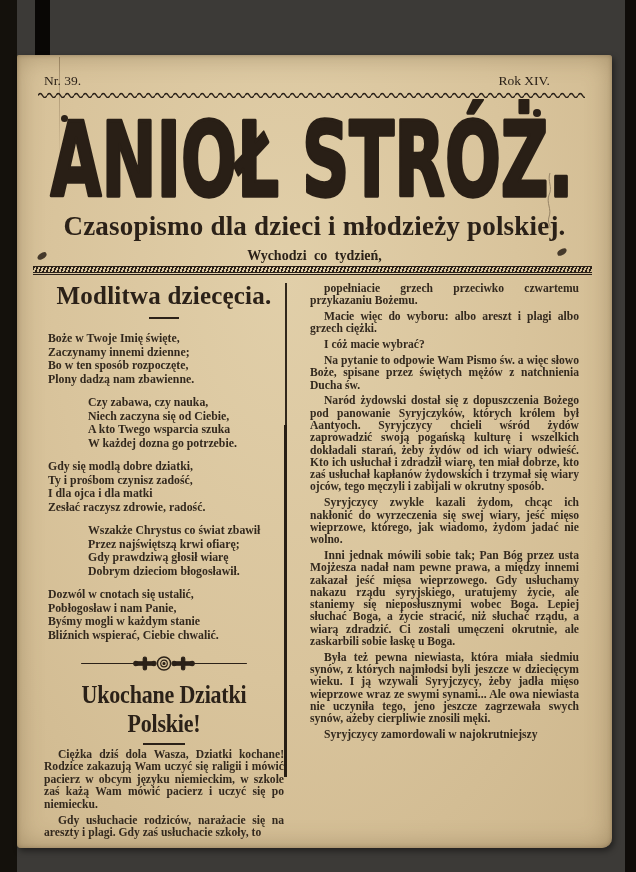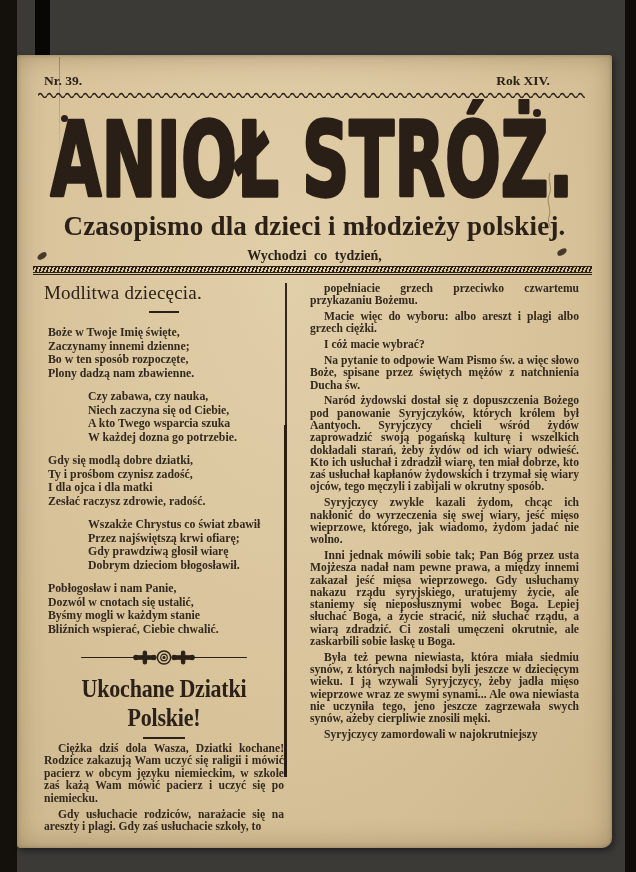--- a/index.html
+++ b/index.html
@@ -9,21 +9,21 @@
   .band-right{position:absolute;left:625px;top:0;width:11px;height:872px;background:#0f0c09;}
   .clip-black{position:absolute;left:35px;top:0;width:15px;height:56px;background:#090705;}
 
   .paper{position:absolute;left:17px;top:55px;width:595px;height:793px;
     background:radial-gradient(ellipse at 45% 28%, #e1cfa9 0%, #d9c49c 50%, #cdb68c 100%);
     border-radius:2px 3px 10px 4px;
     box-shadow:inset 0 0 26px rgba(92,70,40,.38), inset 0 0 4px rgba(70,50,28,.35), 2px 3px 6px rgba(0,0,0,.45);}
   .crease{position:absolute;left:42px;top:2px;width:1px;height:110px;
     background:linear-gradient(to bottom, rgba(92,70,44,.45), rgba(92,70,44,0));}
   .masthead-row{position:absolute;top:18px;left:27px;right:62px;display:flex;justify-content:space-between;
-    font-weight:bold;font-size:13.5px;color:#2b2118;}
+    font-weight:normal;font-size:13.5px;color:#2b2118;}
   .date-city{letter-spacing:2.5px;}
   .wavy{position:absolute;top:35px;left:21px;right:27px;height:8px;}
 
   .title-svg{position:absolute;top:44px;left:28px;width:535px;height:114px;}
   .dot{position:absolute;border-radius:50%;background:#2b2118;}
   .dot-l{left:44px;top:60px;width:7px;height:7px;}
   .dot-r{left:516px;top:54px;width:8px;height:8px;}
   .scribble{position:absolute;left:528px;top:116px;opacity:.6;}
 
   .subtitle{position:absolute;top:156px;left:0;right:0;text-align:center;
@@ -40,21 +40,21 @@
     border-top:1px solid #2b2118;border-bottom:1px solid #2b2118;
     background:repeating-linear-gradient(112deg,#2b2118 0 1.6px, rgba(0,0,0,0) 1.6px 3.4px);}
   .thinline{position:absolute;top:219px;left:16px;right:20px;height:1px;background:#2b2118;}
 
   .divider-thin{position:absolute;left:268px;top:228px;width:1.5px;height:142px;background:#32281c;}
   .divider-thick{position:absolute;left:267px;top:370px;width:3px;height:352px;background:#271e14;}
 
   .col-left{position:absolute;left:27px;top:227px;width:240px;color:#33291e;}
   .col-right{position:absolute;left:275px;top:228px;width:287px;color:#33291e;}
 
-  .poem-title{font-weight:normal;font-size:19px;text-align:left;letter-spacing:.2px;color:#2b2118;}
+  .poem-title{font-weight:bold;font-size:25px;text-align:center;letter-spacing:.2px;color:#2b2118;}
   .hrule{height:2px;background:#2b2118;margin:7px auto 0;}
   .rule-30{width:30px;}
   .rule-40{width:42px;}
   .stanza{font-weight:bold;font-size:11.8px;line-height:13.5px;margin-top:10px;}
   .stanza.first{margin-top:13px;}
   .stanza.odd{padding-left:4px;}
   .stanza.even{padding-left:44px;}
 
   .ornament{display:block;margin:13px auto 0;}
 
@@ -132,22 +132,22 @@
         <div>I dla ojca i dla matki</div>
         <div>Zesłać raczysz zdrowie, radość.</div>
       </div>
       <div class="stanza even">
         <div>Wszakże Chrystus co świat zbawił</div>
         <div>Przez najświętszą krwi ofiarę;</div>
         <div>Gdy prawdziwą głosił wiarę</div>
         <div>Dobrym dzieciom błogosławił.</div>
       </div>
       <div class="stanza odd">
+        <div>Dozwól w cnotach się ustalić,</div>
         <div>Pobłogosław i nam Panie,</div>
-        <div>Dozwól w cnotach się ustalić,</div>
         <div>Byśmy mogli w każdym stanie</div>
         <div>Bliźnich wspierać, Ciebie chwalić.</div>
       </div>
 
       <svg class="ornament" width="170" height="17" viewBox="0 0 160 16">
         <g stroke="#2b2118" fill="#2b2118">
           <line x1="2" y1="8" x2="52" y2="8" stroke-width="1.1"></line>
           <rect x="53" y="6.4" width="18" height="3.2" rx="1.6"></rect>
           <rect x="60.4" y="2" width="3.2" height="12" rx="1.6"></rect>
           <circle cx="53.5" cy="8" r="2"></circle>

